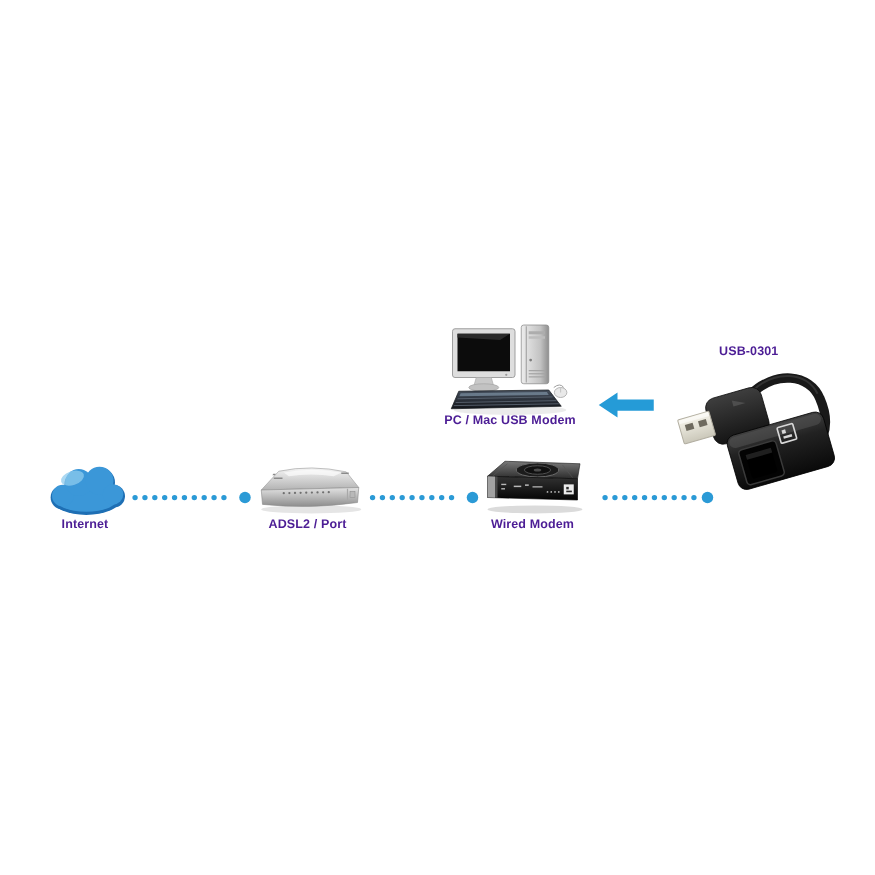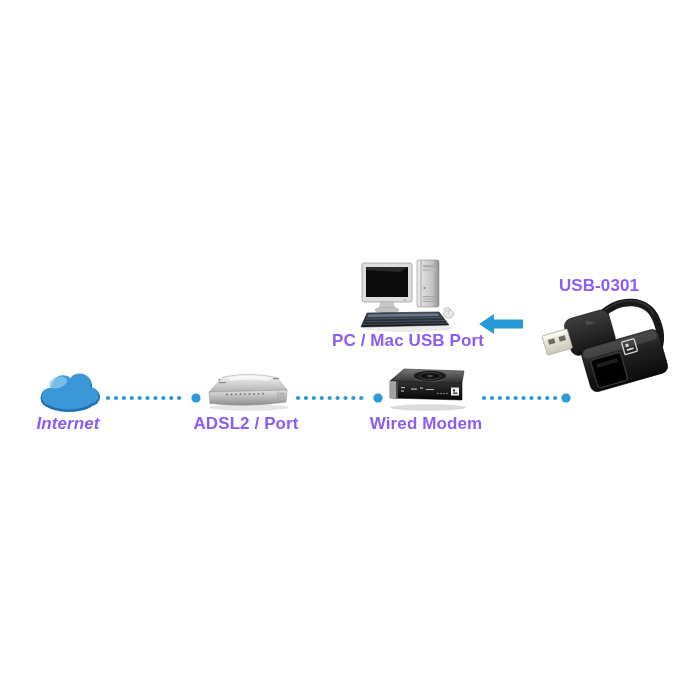--- a/index.html
+++ b/index.html
@@ -9,23 +9,23 @@
     width: 700px;
     height: 700px;
     background: #ffffff;
     overflow: hidden;
     font-family: "Liberation Sans", sans-serif;
   }
   .abs { position: absolute; }
   .node-label {
     position: absolute;
     transform: translateX(-50%);
-    font-size: 17px;
+    font-size: 10px;
     font-weight: 600;
-    color: #8b5cf6;
+    color: #4c1d95;
     letter-spacing: 0.1px;
     white-space: nowrap;
   }
   .node-label.bold { font-weight: 700; }
   svg { display: block; overflow: visible; }
 </style>
 </head>
 <body>
 
 <div class="canvas">
@@ -40,21 +40,21 @@
     </g>
     <g fill="#3b97d8">
       <ellipse cx="33" cy="28.2" rx="25.8" ry="11.2"></ellipse>
       <circle cx="14.3" cy="26.5" r="8.7"></circle>
       <circle cx="27" cy="16" r="10.8"></circle>
       <circle cx="43.6" cy="14.6" r="11.2"></circle>
       <circle cx="54.4" cy="25.5" r="8.2"></circle>
     </g>
     <ellipse cx="22" cy="12.5" rx="9.5" ry="5.5" transform="rotate(-18 22 12.5)" opacity="0.75" fill="#8ecbee"></ellipse>
   </svg>
-  <div class="node-label" style="left:68px; top:414px;font-style:italic;">Internet</div>
+  <div class="node-label" style="left:68px; top:414px;">Internet</div>
 
   <svg class="abs" style="left:104px; top:391px;" width="100" height="14" viewBox="0 0 100 14">
     <line x1="4" y1="7" x2="82" y2="7" stroke="#2b9ad6" stroke-width="4.2" stroke-linecap="round" stroke-dasharray="0.1 7.8"></line>
     <circle cx="92" cy="7" r="4.6" fill="#2b9ad6"></circle>
   </svg>
 
   <svg class="abs" style="left:203px; top:368px;" width="90" height="44" viewBox="0 0 90 44">
     <defs>
       <linearGradient id="mTop" x1="0" y1="0" x2="0" y2="1">
         <stop offset="0" stop-color="#f5f5f5"></stop>
@@ -181,21 +181,21 @@
       <line x1="6" y1="61" x2="82" y2="59.5" stroke="#5a6470" stroke-width="0.7"></line>
       <line x1="4.5" y1="64" x2="85" y2="62.5" stroke="#5a6470" stroke-width="0.7"></line>
       <line x1="3" y1="66.5" x2="87" y2="65" stroke="#5a6470" stroke-width="0.7"></line>
     </g>
     <g>
       <path d="M83,52 q5,-4 8,0" stroke="#9f9f9f" stroke-width="0.8" fill="none"></path>
       <ellipse cx="88.5" cy="56" rx="5" ry="4" fill="#e9e9e9" stroke="#ababab" stroke-width="0.7"></ellipse>
       <line x1="88.5" y1="52.5" x2="88.5" y2="56" stroke="#b5b5b5" stroke-width="0.6"></line>
     </g>
   </svg>
-  <div class="node-label" style="left:408px; top:331px;">PC / Mac USB Port</div>
+  <div class="node-label" style="left:408px; top:331px;">PC / Mac USB Modem</div>
 
   <svg class="abs" style="left:479px; top:313px;" width="44" height="22" viewBox="0 0 44 22">
     <polygon points="0,11 15,1 15,6.5 44,6.5 44,15.5 15,15.5 15,21" fill="#259bd7"></polygon>
   </svg>
 
   <div class="node-label bold" style="left:599px; top:276px;">USB-0301</div>
   <svg class="abs" style="left:536px; top:292px;" width="136" height="112" viewBox="0 0 136 112">
     <defs>
       <linearGradient id="metalGrad" x1="0" y1="0" x2="0" y2="1">
         <stop offset="0" stop-color="#f7f5ec"></stop>

